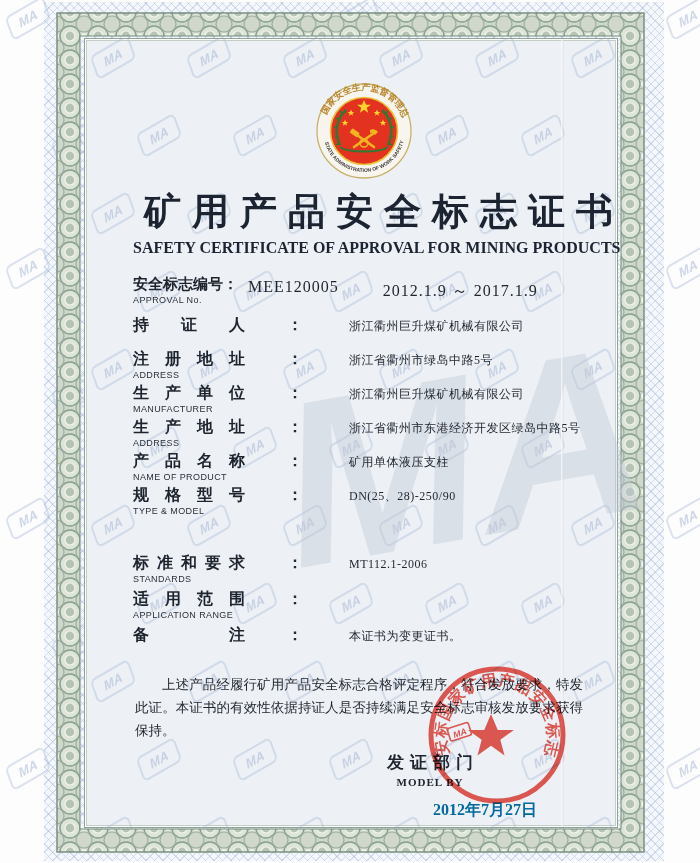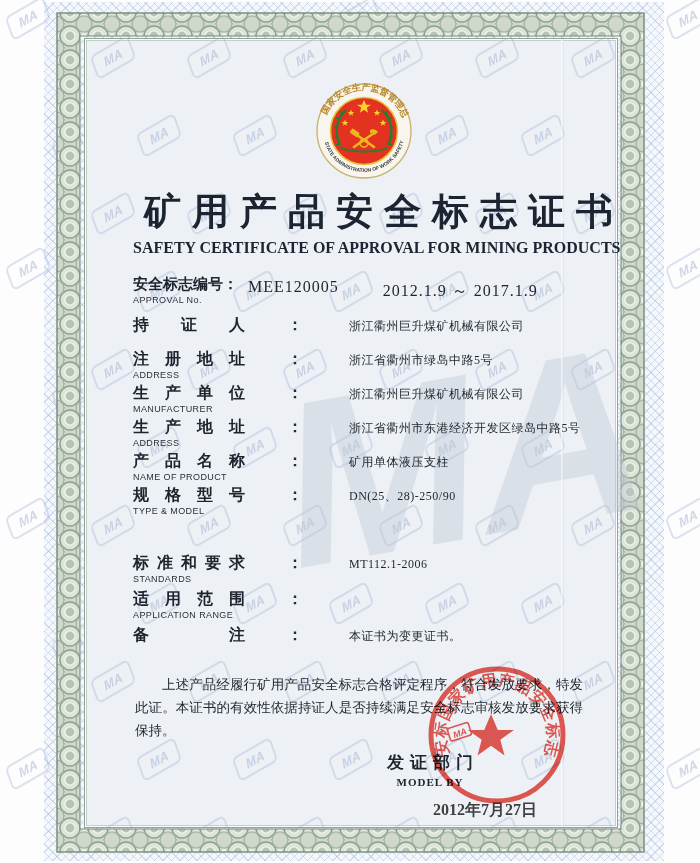--- a/index.html
+++ b/index.html
@@ -95,21 +95,21 @@
   
   .declaration {
     margin:16px 12px 0 2px; text-indent:2em;
     font-family:"Liberation Serif", serif; font-size:13.5px; line-height:1.7;
     color:#1f242c; text-align:justify;
   }
   .issued { margin:8px 0 0 212px; width:170px; text-align:center; }
   .issued-cn { font-weight:bold; font-size:17px; letter-spacing:6px; padding-left:6px; color:#1e242e; }
   .issued-en { font-family:"Liberation Serif", serif; font-weight:bold; font-size:11px; letter-spacing:1px; margin-top:2px; color:#20252d; }
   .date { margin:12px 0 0 262px; width:180px; text-align:center;
-    font-family:"Liberation Serif", serif; font-weight:bold; font-size:16px; color:#404040; white-space:nowrap; }
+    font-family:"Liberation Serif", serif; font-weight:bold; font-size:16px; color:#0369a1; white-space:nowrap; }
 
   
   .seal { position:absolute; left:427px; top:665px; z-index:4; opacity:.88; mix-blend-mode:multiply; }
 </style>
 </head>
 <body>
 
 <div class="page">
 
   <div class="lace"></div>

